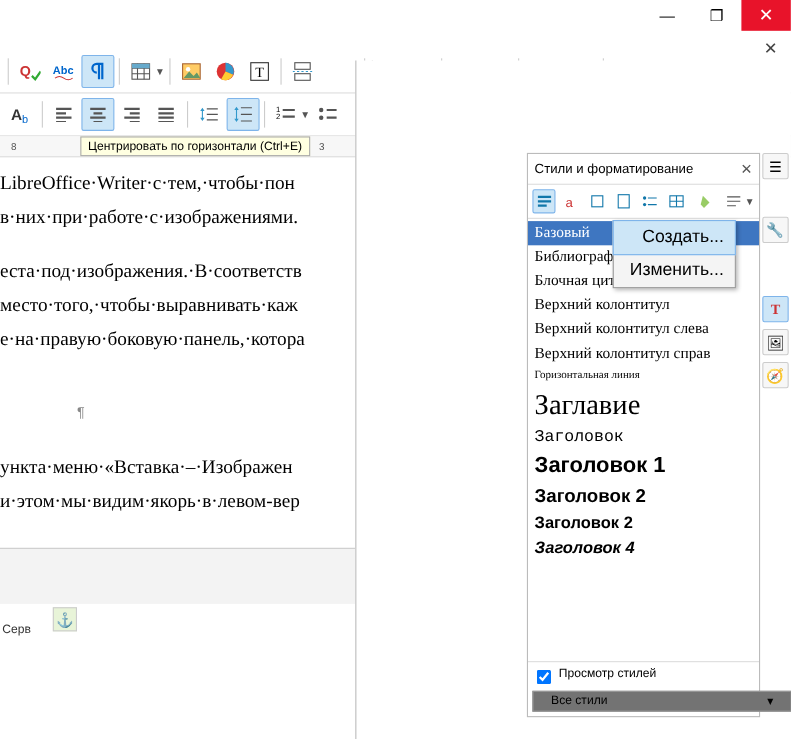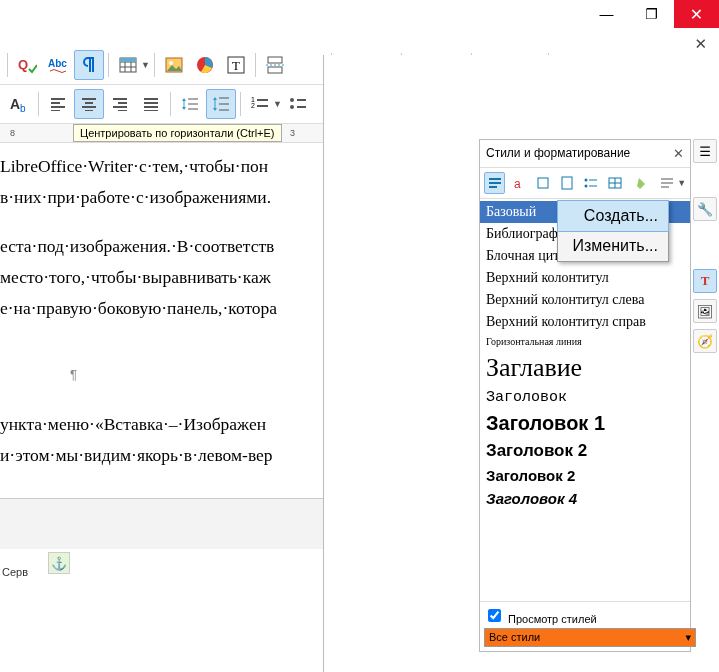--- a/index.html
+++ b/index.html
@@ -27,22 +27,22 @@
 .panel{position:absolute;right:28px;top:84px;width:210px;bottom:20px;border:1px solid #bbb;background:#fff;display:flex;flex-direction:column}
 .panel-hd{display:flex;justify-content:space-between;padding:6px 6px;border-bottom:1px solid #ddd;font-size:12px}
 .panel-hd .x{font-size:13px;color:#555}
 .panel-tb{display:flex;align-items:center;gap:3px;padding:4px 4px;border-bottom:1px solid #ddd;flex-wrap:nowrap}
 .ptb{width:20px;height:20px;display:flex;align-items:center;justify-content:center;border:1px solid transparent;border-radius:2px;font-size:12px}
 .ptb.on{background:#cde6f7;border-color:#7eb4ea}
 .style-list{flex:1;overflow:auto;padding:2px 0}
 .style-item{padding:3px 6px;font-family:"Times New Roman",serif;white-space:nowrap}
 .style-item.sel{background:#3e76c1;color:#fff}
 .panel-ft{border-top:1px solid #ddd;padding:4px}
-.chk{display:flex;align-items:flex-end;gap:4px;font-size:11px;margin-bottom:3px}
-.combo{width:100%;border:1px solid #999;padding:2px 4px;font-size:11px;background:#f97316;display:flex;justify-content:space-between}
+.chk{display:flex;align-items:flex-start;gap:4px;font-size:11px;margin-bottom:3px}
+.combo{width:100%;border:1px solid #999;padding:2px 16px;font-size:11px;background:#737373;display:flex;justify-content:space-between}
 .sidetabs{position:absolute;right:2px;top:84px;width:24px;display:flex;flex-direction:column;gap:6px;align-items:center}
 .stab{width:22px;height:22px;border:1px solid #ccc;background:#f7f7f7;display:flex;align-items:center;justify-content:center;border-radius:2px;font-size:13px}
 .ctxmenu{position:absolute;right:50px;top:200px;width:110px;background:#f4f4f4;border:1px solid #999;box-shadow:2px 2px 4px rgba(0,0,0,.3);z-index:60}
 .ctxitem{padding:6px 10px;font-size:16px;text-align:right}
 .ctxitem.hl{background:#cde6f7;border:1px solid #7eb4ea;margin:-1px}
 svg{display:block}
 </style>
 </head>
 <body>
 

